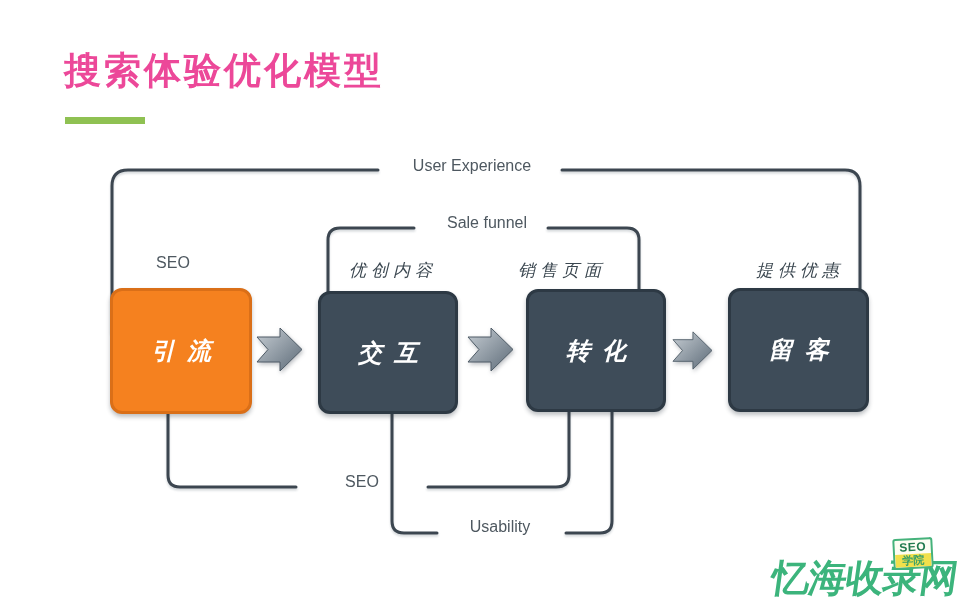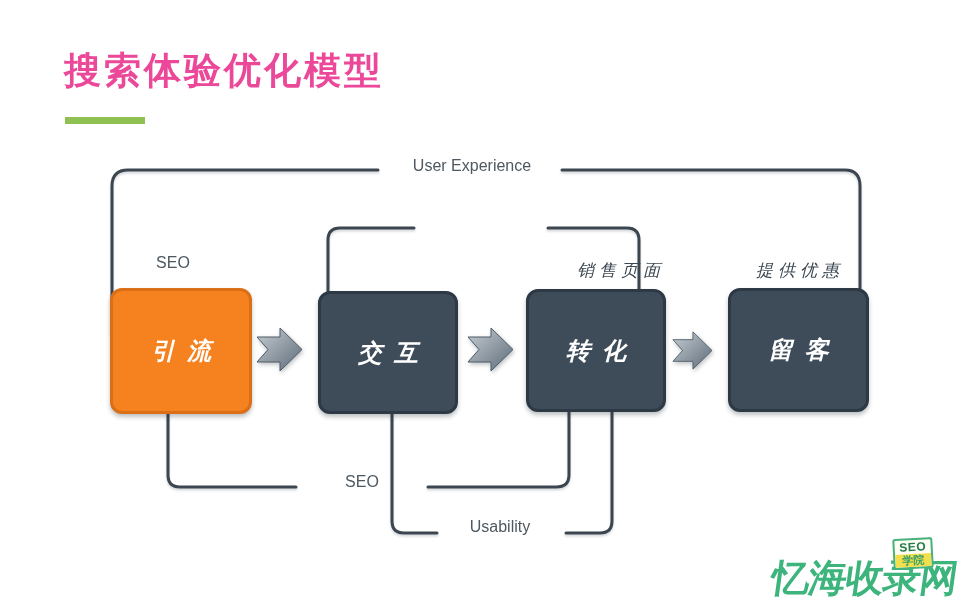--- a/index.html
+++ b/index.html
@@ -24,21 +24,21 @@
   .lbl-sf{left:424px;top:214px;width:126px;}
   .lbl-seo-top{left:140px;top:254px;width:66px;}
   .lbl-seo-bottom{left:332px;top:473px;width:60px;}
   .lbl-usability{left:448px;top:518px;width:104px;}
   
   .cn-note{
     font-family:cursive,"DejaVu Sans",sans-serif;font-style:italic;
     color:#3b4750;font-size:17px;letter-spacing:5px;text-align:center;white-space:nowrap;
   }
   .note-0{left:318px;top:259px;width:150px;}
-  .note-1{left:515px;top:259px;width:150px;text-align:right;}
+  .note-1{left:487px;top:259px;width:150px;}
   .note-2{left:725px;top:259px;width:150px;}
   
   .stage{
     border-radius:12px;display:flex;align-items:center;justify-content:center;
     box-shadow:0 3px 4px rgba(40,50,60,0.30);
   }
   .stage-label{
     font-family:cursive,"DejaVu Sans",sans-serif;font-style:italic;
     color:#ffffff;font-size:24px;font-weight:600;letter-spacing:12px;
     text-indent:12px;white-space:nowrap;
@@ -78,24 +78,26 @@
     <path d="M562,170 H845 Q860,170 860,186 V332"></path>
     <path d="M414,228 H340 Q328,228 328,240 V292"></path>
     <path d="M548,228 H627 Q639,228 639,240 V291"></path>
     <path d="M168,406 V475 Q168,487 180,487 H296"></path>
     <path d="M428,487 H556 Q569,487 569,475 V406"></path>
     <path d="M392,406 V521 Q392,533 404,533 H437"></path>
     <path d="M566,533 H600 Q612,533 612,521 V406"></path>
   </svg>
 
   <div class="abs en-label lbl-ue">User Experience</div>
+  <div class="abs en-label lbl-sf">Sale funnel</div>
   <div class="abs en-label lbl-seo-top">SEO</div>
   <div class="abs en-label lbl-seo-bottom">SEO</div>
   <div class="abs en-label lbl-usability">Usability</div>
 
+  <div class="abs cn-note note-0">优创内容</div>
   <div class="abs cn-note note-1">销售页面</div>
   <div class="abs cn-note note-2">提供优惠</div>
 
   <div class="abs stage stage-0">
     <span class="stage-label">引流</span>
   </div>
   <div class="abs stage stage-1">
     <span class="stage-label">交互</span>
   </div>
   <div class="abs stage stage-2">

